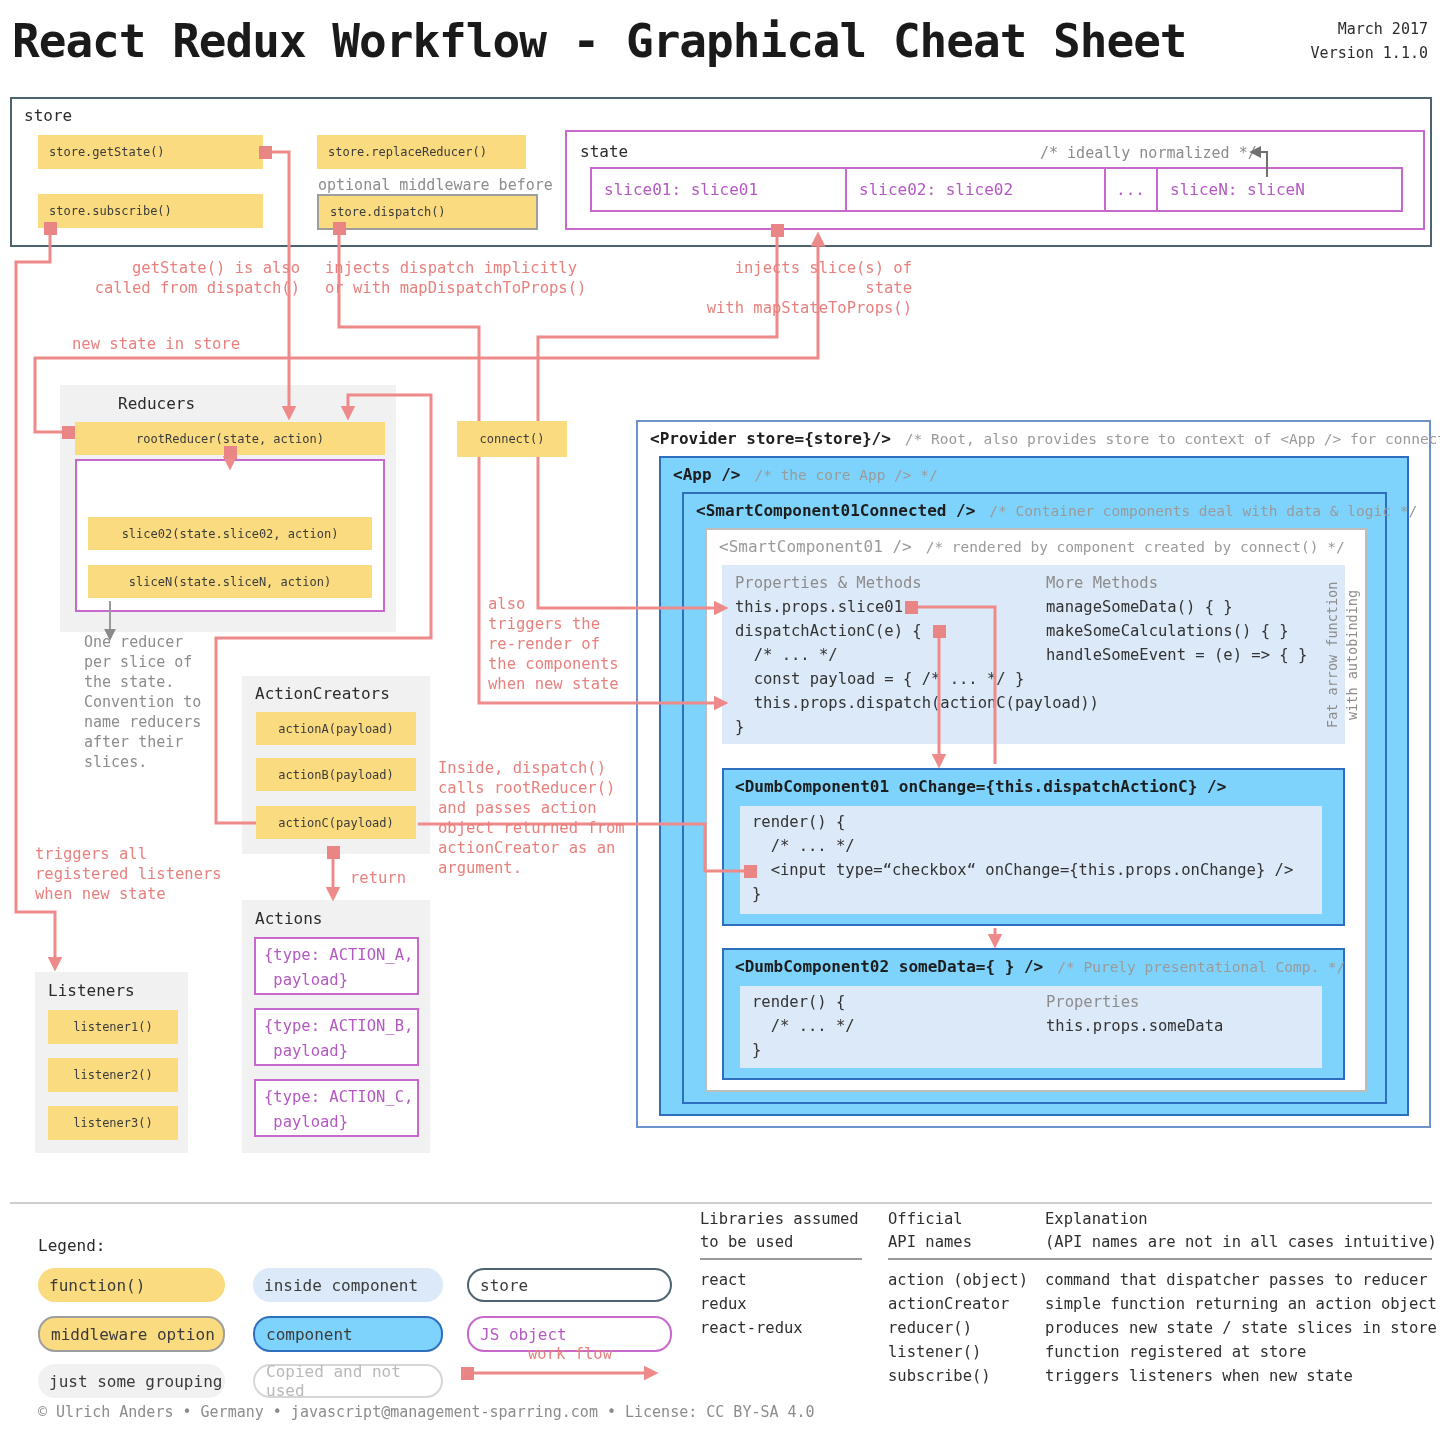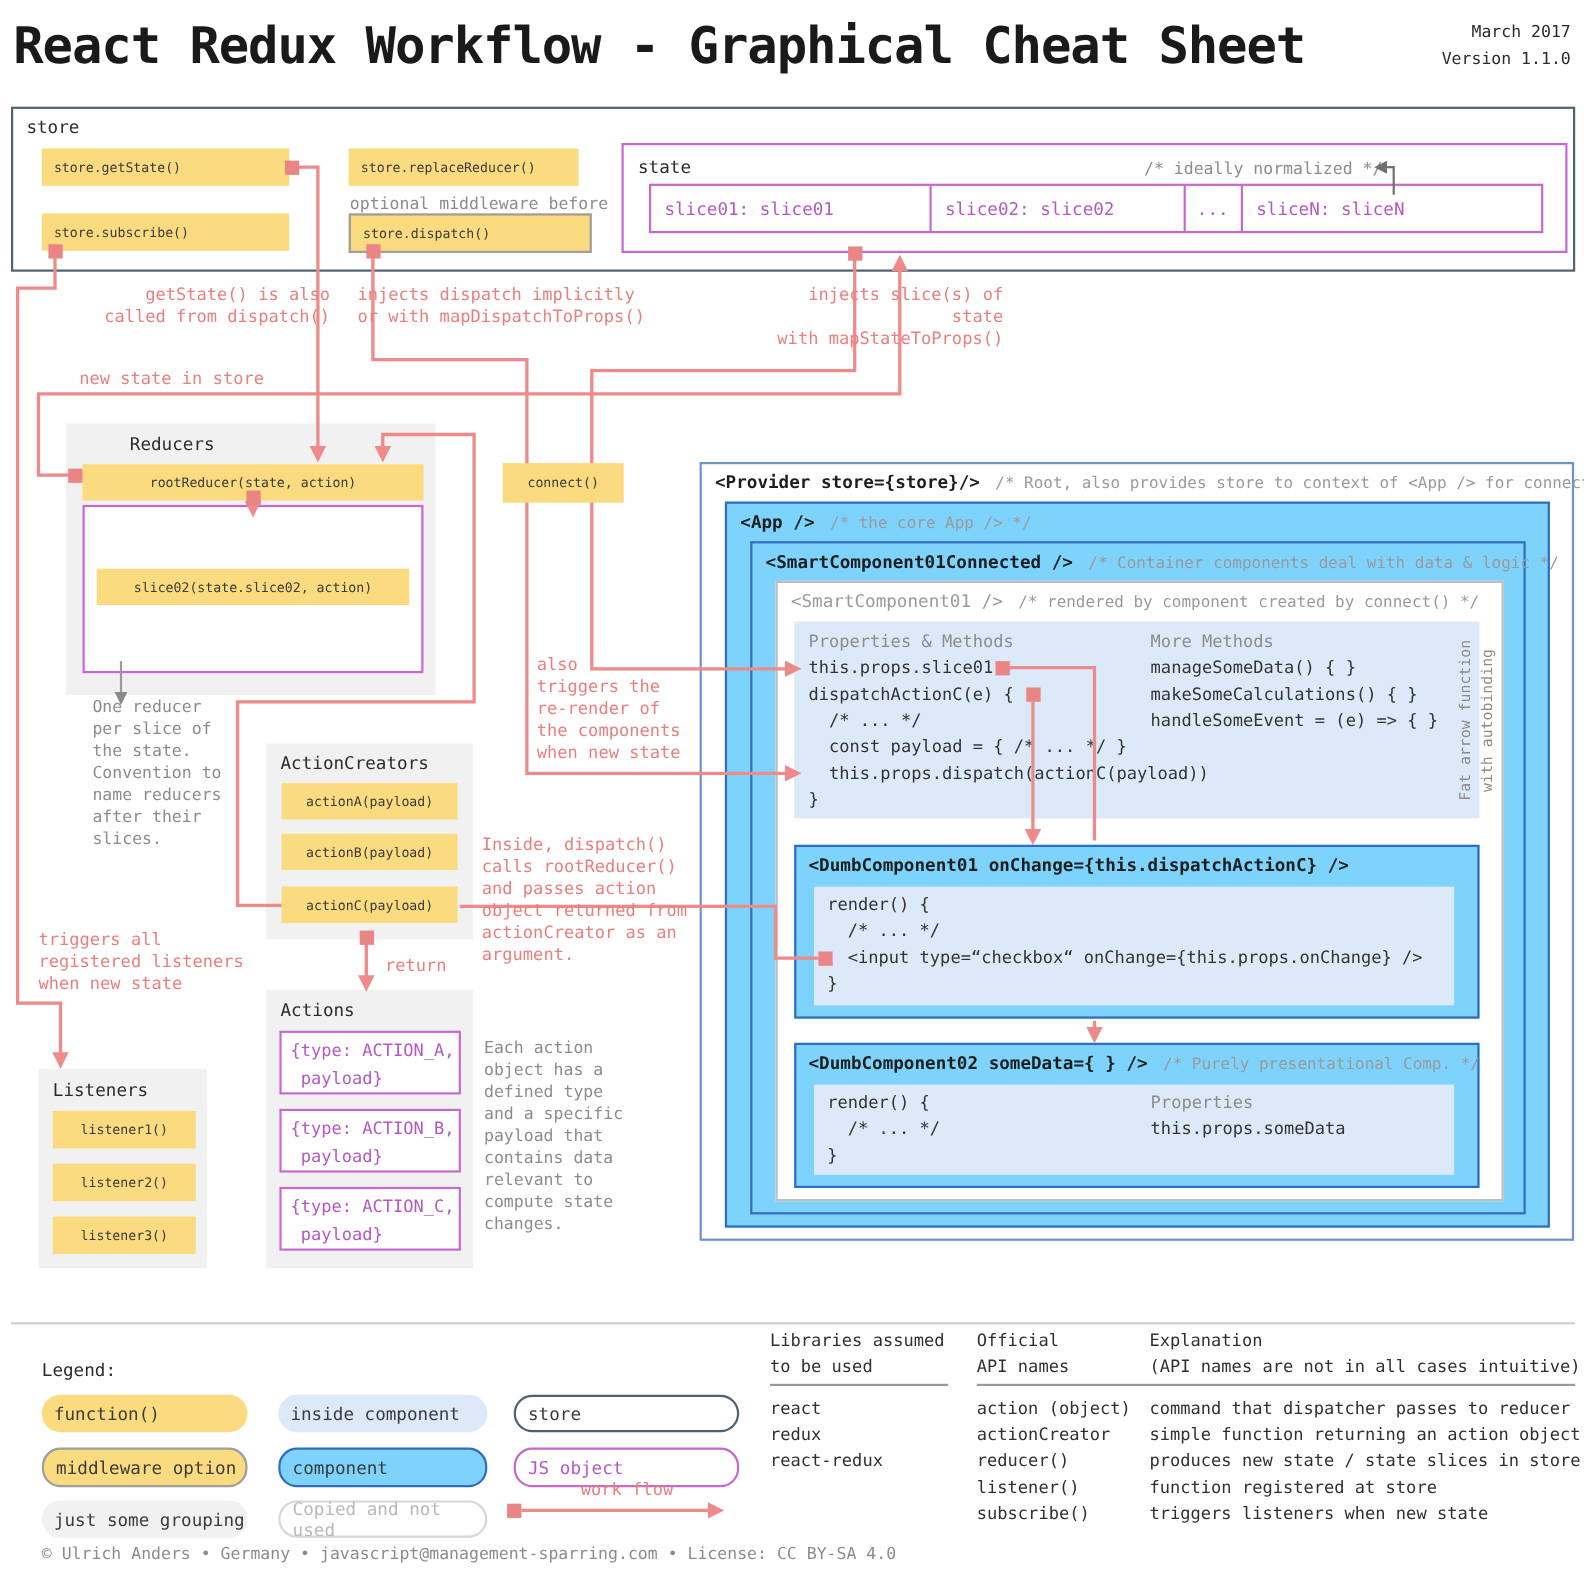--- a/index.html
+++ b/index.html
@@ -52,30 +52,31 @@
   <div class="abs ybox pad" style="left:38px;top:194px;width:225px;height:34px;">store.subscribe()</div>
   <div class="abs ybox pad" style="left:317px;top:135px;width:209px;height:34px;">store.replaceReducer()</div>
   <div class="abs note" style="left:318px;top:175px;">optional middleware before</div>
   <div class="abs ybox pad mbox" style="left:317px;top:194px;width:221px;height:36px;">store.dispatch()</div>
 
   <div class="abs pbox" style="left:565px;top:130px;width:860px;height:100px;"></div>
   <div class="abs ptitle" style="left:580px;top:142px;">state</div>
   <div class="abs note" style="left:1040px;top:143px;">/* ideally normalized */</div>
   <div class="abs pbox" style="left:590px;top:167px;width:813px;height:45px;display:flex;">
     <div class="ptext" style="width:253px;display:flex;align-items:center;padding-left:12px;box-sizing:border-box;font-size:16px;">slice01: slice01</div>
-    <div class="ptext" style="width:231px;display:flex;align-items:center;padding-left:12px;box-sizing:border-box;font-size:16px;border-left:2px solid #C668CC;">slice02: slice02</div>
+    <div class="ptext" style="width:259px;display:flex;align-items:center;padding-left:12px;box-sizing:border-box;font-size:16px;border-left:2px solid #C668CC;">slice02: slice02</div>
     <div class="ptext" style="width:52px;display:flex;align-items:center;padding-left:10px;box-sizing:border-box;font-size:16px;border-left:2px solid #C668CC;">...</div>
     <div class="ptext" style="flex:1;display:flex;align-items:center;padding-left:12px;box-sizing:border-box;font-size:16px;border-left:2px solid #C668CC;">sliceN: sliceN</div>
   </div>
 
   <div class="abs panel" style="left:60px;top:385px;width:336px;height:247px;"></div>
   <div class="abs ptitle" style="left:118px;top:394px;">Reducers</div>
   <div class="abs ybox ctr" style="left:75px;top:422px;width:310px;height:33px;">rootReducer(state, action)</div>
   <div class="abs pbox" style="left:75px;top:459px;width:310px;height:153px;"></div>
   <div class="abs ybox ctr" style="left:88px;top:517px;width:284px;height:33px;">slice02(state.slice02, action)</div>
+  <div class="abs ybox ctr" style="left:88px;top:565px;width:284px;height:33px;">sliceN(state.sliceN, action)</div>
   <div class="abs note" style="left:84px;top:632px;">One reducer
 per slice of
 the state.
 Convention to
 name reducers
 after their
 slices.</div>
 
   <div class="abs panel" style="left:242px;top:676px;width:188px;height:178px;"></div>
   <div class="abs ptitle" style="left:255px;top:684px;">ActionCreators</div>
@@ -88,29 +89,20 @@
   <div class="abs ptitle" style="left:255px;top:909px;">Actions</div>
   <div class="abs pbox" style="left:254px;top:937px;width:165px;height:58px;">
     <div class="acell"><span>{type: ACTION_A,</span><br><span> payload}</span></div>
   </div>
   <div class="abs pbox" style="left:254px;top:1008px;width:165px;height:58px;">
     <div class="acell"><span>{type: ACTION_B,</span><br><span> payload}</span></div>
   </div>
   <div class="abs pbox" style="left:254px;top:1079px;width:165px;height:58px;">
     <div class="acell"><span>{type: ACTION_C,</span><br><span> payload}</span></div>
   </div>
-  <div class="abs note" style="left:440px;top:942px;">Each action
-object has a
-defined type
-and a specific
-payload that
-contains data
-relevant to
-compute state
-changes.</div>
 
   <div class="abs panel" style="left:35px;top:972px;width:153px;height:181px;"></div>
   <div class="abs ptitle" style="left:48px;top:981px;">Listeners</div>
   <div class="abs ybox ctr" style="left:48px;top:1010px;width:130px;height:34px;">listener1()</div>
   <div class="abs ybox ctr" style="left:48px;top:1058px;width:130px;height:34px;">listener2()</div>
   <div class="abs ybox ctr" style="left:48px;top:1106px;width:130px;height:34px;">listener3()</div>
 
   <div class="abs bboxlt" style="left:636px;top:420px;width:795px;height:708px;"></div>
   <div class="abs titlerow" style="left:650px;top:429px;">
     <span class="tag">&lt;Provider store={store}/&gt;</span>

